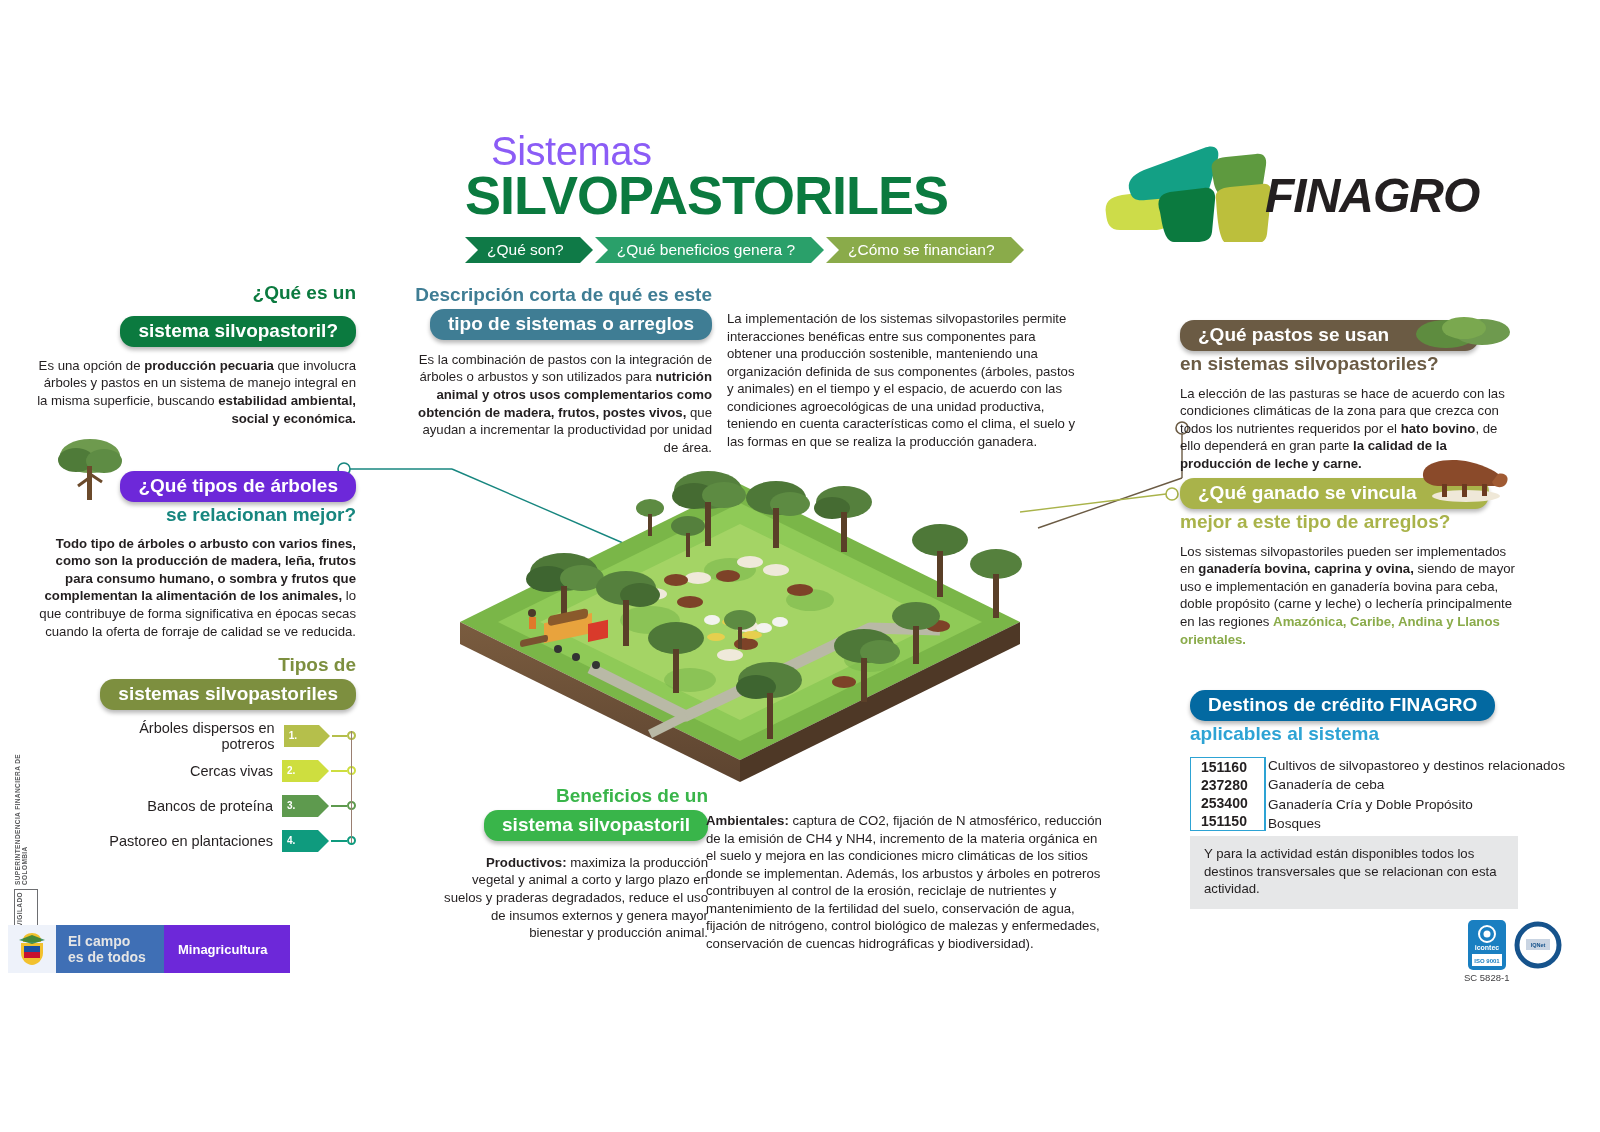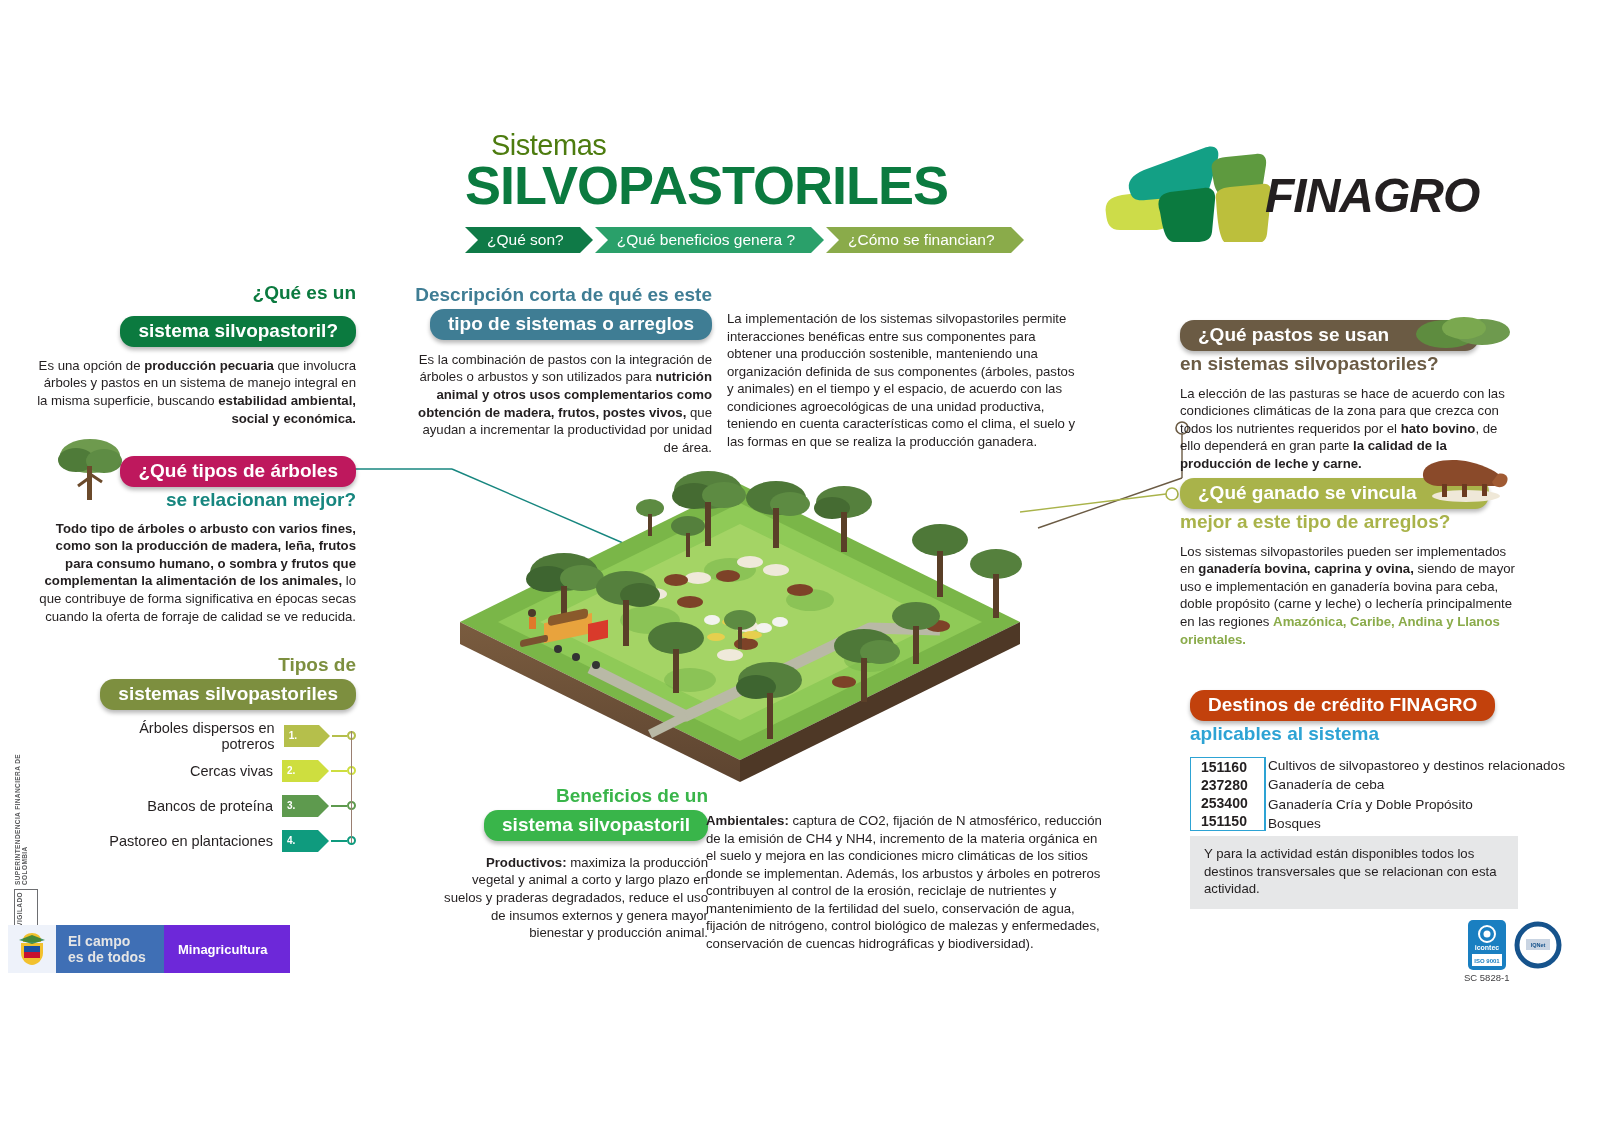--- a/index.html
+++ b/index.html
@@ -24,21 +24,21 @@
     border-radius:14px;
     white-space:nowrap;
     box-shadow:0 3px 4px rgba(0,0,0,.28);
   }
   .hdr-sub { font-size:19px; font-weight:bold; line-height:1.15; }
   .body-txt { font-size:13.2px; line-height:1.33; color:#231f20; }
   .body-txt b { font-weight:bold; }
 
   
   #title-wrap { position:absolute; left:465px; top:132px; width:580px; }
-  #t1 { font-size:29px; color:#4d7c0f; font-weight:normal; letter-spacing:-.5px; line-height:.95; padding-left:26px;}
+  #t1 { font-size:40px; color:#8b5cf6; font-weight:normal; letter-spacing:-.5px; line-height:.95; padding-left:26px;}
   #t2 { font-size:54px; color:#0b7a3f; font-weight:bold; letter-spacing:-1px; line-height:.95; }
   #tabs { display:flex; margin-top:16px; height:22px; }
   .tab {
     color:#fff; font-size:15.5px; display:flex; align-items:center;
     padding:0 16px 0 22px; position:relative; height:26px;
   }
   .tab::after{
     content:""; position:absolute; right:-13px; top:0; width:0;height:0;
     border-top:13px solid transparent;border-bottom:13px solid transparent;
   }
@@ -169,21 +169,21 @@
   </div>
 
   <div id="c2">
     <svg style="position:absolute; left:16px; top:-22px;" width="80" height="70" viewBox="0 0 80 70">
       <ellipse cx="38" cy="22" rx="30" ry="17" fill="#6e9a4e"></ellipse>
       <ellipse cx="24" cy="26" rx="18" ry="12" fill="#4f7b39"></ellipse>
       <ellipse cx="52" cy="27" rx="18" ry="12" fill="#5e8c44"></ellipse>
       <rect x="35" y="32" width="5" height="34" fill="#6b4a2b"></rect>
       <path d="M37 44 L26 52 M38 40 L50 48" stroke="#6b4a2b" stroke-width="3" fill="none"></path>
     </svg>
-    <div class="ribbon" style="background:#be185d;">¿Qué tipos de árboles</div>
+    <div class="ribbon" style="background:#6d28d9;margin-top:15px;">¿Qué tipos de árboles</div>
     <div class="hdr-sub" style="color:#17867f; margin-top:2px;">se relacionan mejor?</div>
     <div class="body-txt" style="margin-top:9px;"><b>Todo tipo de árboles o arbusto con varios fines, como son la producción de madera, leña, frutos para consumo humano, o sombra y frutos que complementan la alimentación de los animales,</b> lo que contribuye de forma significativa en épocas secas cuando la oferta de forraje de calidad se ve reducida.</div>
   </div>
 
   <div id="c3">
     <div class="hdr-top" style="color:#7d8f3f">Tipos de</div>
     <div class="ribbon" style="background:#7d8f3f; margin-top:3px;">sistemas silvopastoriles</div>
     <div id="types-list" style="margin-top:14px;">
         <div class="type-row">
           <span class="type-label">Árboles dispersos en potreros</span>
@@ -251,21 +251,21 @@
       <rect x="26" y="28" width="5" height="13" fill="#6b3a20"></rect>
       <rect x="46" y="28" width="5" height="13" fill="#6b3a20"></rect>
       <rect x="66" y="28" width="5" height="12" fill="#6b3a20"></rect>
       <path d="M82 18 C90 16 94 22 90 28 C86 33 78 32 76 26 Z" fill="#a05a33"></path>
     </svg>
     <div class="hdr-sub" style="color:#a9b34a; margin-top:2px;">mejor a este tipo de arreglos?</div>
     <div class="body-txt" style="margin-top:10px;">Los sistemas silvopastoriles pueden ser implementados en <b>ganadería bovina, caprina y ovina,</b> siendo de mayor uso e implementación en ganadería bovina para ceba, doble propósito (carne y leche) o lechería principalmente en las regiones <b style="color:#8aab4a">Amazónica, Caribe, Andina y Llanos orientales.</b></div>
   </div>
 
   <div id="r3">
-    <div class="ribbon" style="background:#c2410c;">Destinos de crédito FINAGRO</div>
+    <div class="ribbon" style="background:#0369a1;border-radius:15px;">Destinos de crédito FINAGRO</div>
     <div class="hdr-sub" style="color:#2da3d4; margin-top:2px;">aplicables al sistema</div>
     <div id="credit-box"><div class="credit-row">
           <span class="credit-code">151160</span>
         </div><div class="credit-row">
           <span class="credit-code">237280</span>
         </div><div class="credit-row">
           <span class="credit-code">253400</span>
         </div><div class="credit-row">
           <span class="credit-code">151150</span>
         </div></div>

